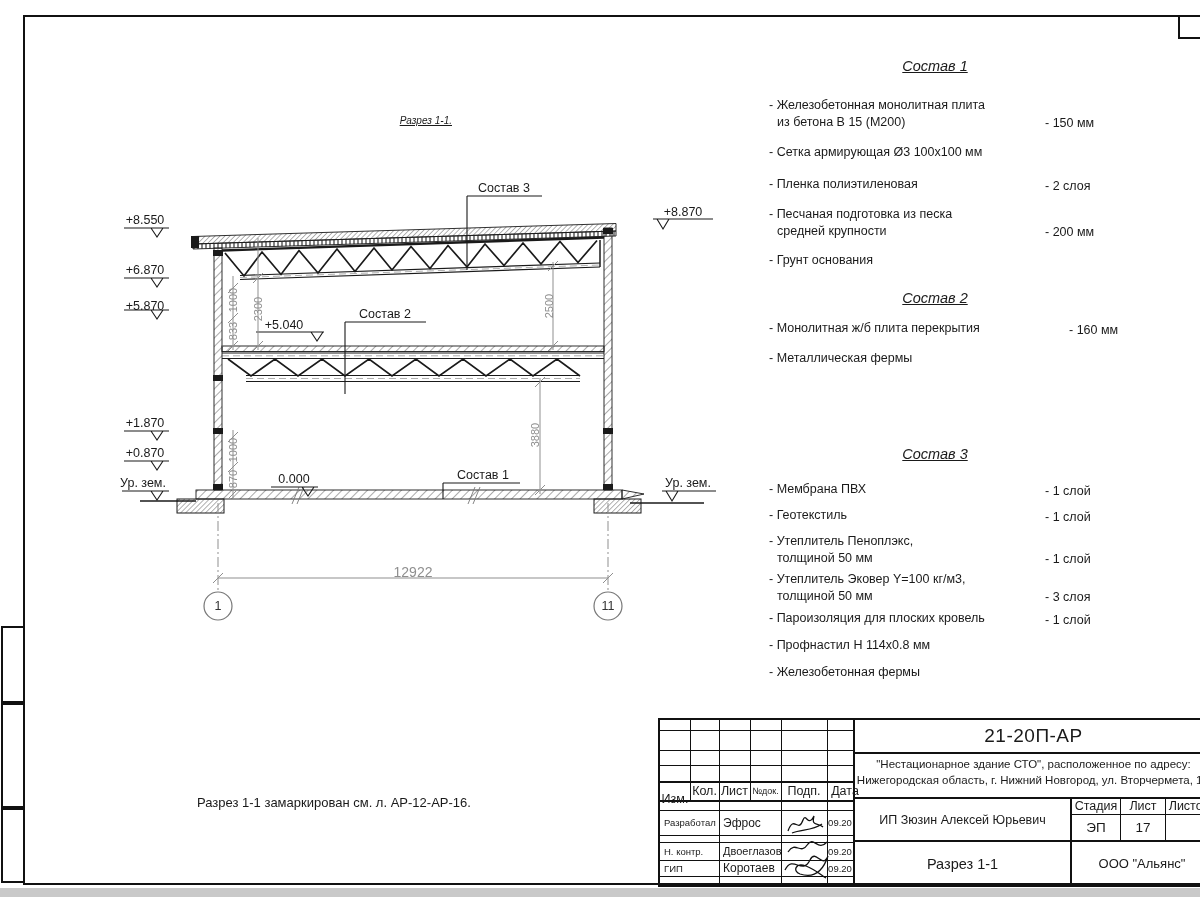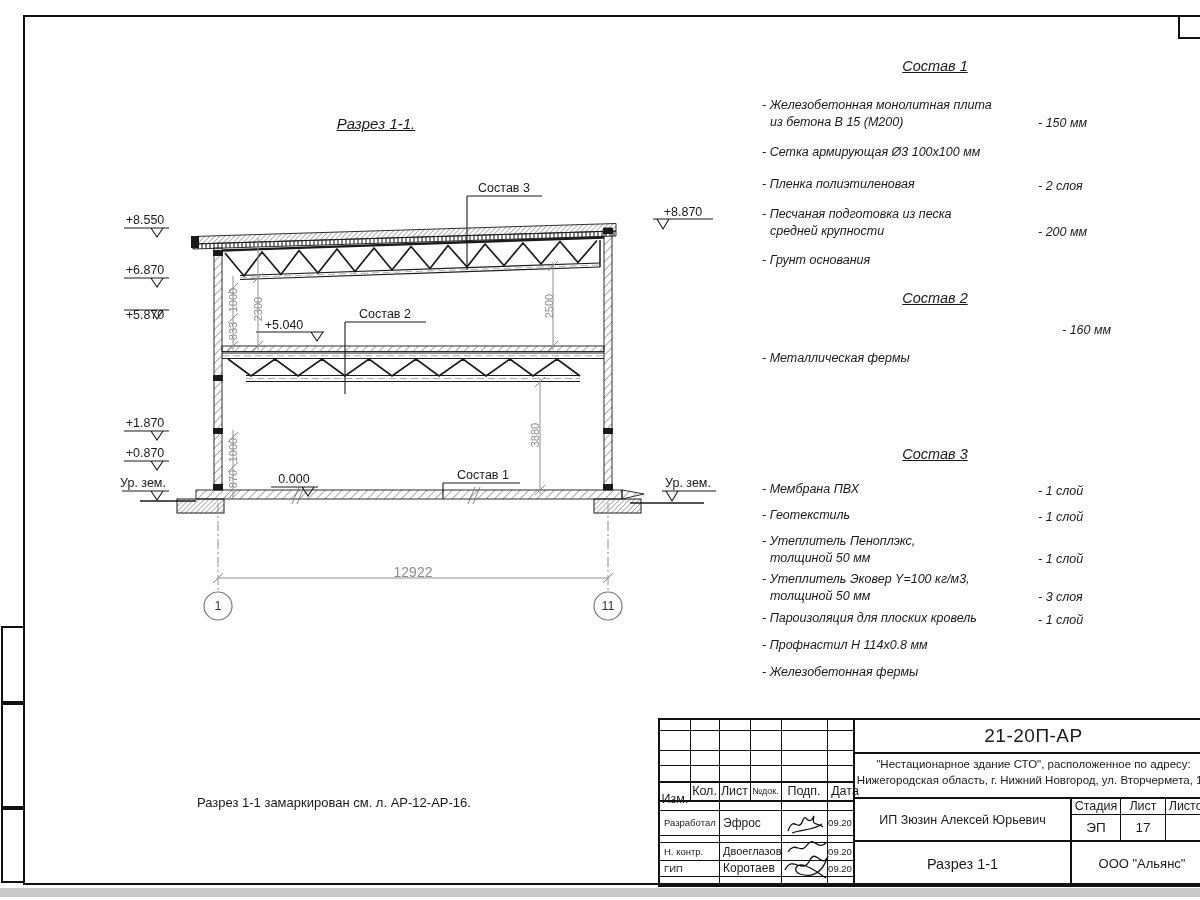--- a/index.html
+++ b/index.html
@@ -12,27 +12,27 @@
   #tr-box{left:1178px;top:15px;width:34px;height:20px;border:2px solid #111;}
   #bottom-shadow{left:0;top:888px;width:1200px;height:9px;background:#c9c9c9;}
   
   .dt{position:absolute;font-size:12.5px;white-space:nowrap;}
   .ctr{text-align:center;}
   .elev{font-size:12.5px;}
   .dimv{position:absolute;width:46px;text-align:center;font-size:11px;color:#8f8f8f;
         transform:rotate(-90deg);transform-origin:center;}
   .dimh{position:absolute;font-size:14px;color:#8f8f8f;text-align:center;}
   .axisnum{position:absolute;font-size:12.5px;color:#333;text-align:center;}
-  #sec-title{left:300px;top:115px;width:152px;text-align:center;font-style:italic;
-             font-size:15px;text-decoration:underline;}
+  #sec-title{left:300px;top:115px;width:152px;text-align:right;font-style:italic;
+             font-size:10px;text-decoration:underline;}
   
   .comp{position:absolute;left:748px;width:437px;}
   .comp h3{margin:0;width:374px;text-align:center;font-size:14.5px;font-style:italic;
            font-weight:normal;text-decoration:underline;}
-  .citem{position:absolute;left:14px;width:420px;font-style:italic;}
+  .citem{position:absolute;left:21px;width:420px;}
   .cdesc{display:block;padding-left:8px;text-indent:-8px;font-size:12.5px;line-height:16.5px;
          white-space:pre-line;max-width:270px;}
   .cval{position:absolute;left:276px;bottom:0;font-size:12.5px;white-space:nowrap;}
   .cval2{left:300px;text-align:center;}
   
   #note{left:197px;top:795px;font-size:13px;}
   
   #tb{left:658px;top:718px;width:552px;height:165px;border:2px solid #111;border-right:none;}
   .ln{position:absolute;background:#111;}
   .tbc{position:absolute;display:flex;align-items:center;justify-content:center;
@@ -151,21 +151,21 @@
       <path d="M213,583 L223,573 M603,583 L613,573"></path>
       <circle cx="218" cy="606" r="14" stroke="#777" stroke-width="1.2" fill="#fff"></circle>
       <circle cx="608" cy="606" r="14" stroke="#777" stroke-width="1.2" fill="#fff"></circle>
     </g>
   </svg>
 
   <div class="dt" id="sec-title">Разрез 1-1.</div>
 
   <div class="dt elev ctr" style="left:122px;top:213px;width:46px;">+8.550</div>
   <div class="dt elev ctr" style="left:122px;top:263px;width:46px;">+6.870</div>
-  <div class="dt elev ctr" style="left:122px;top:308px;width:46px;">+5.870</div>
+  <div class="dt elev ctr" style="left:122px;top:299px;width:46px;">+5.870</div>
   <div class="dt elev ctr" style="left:122px;top:416px;width:46px;">+1.870</div>
   <div class="dt elev ctr" style="left:122px;top:446px;width:46px;">+0.870</div>
   <div class="dt elev ctr" style="left:118px;top:476px;width:50px;">Ур. зем.</div>
   <div class="dt elev ctr" style="left:656px;top:205px;width:54px;">+8.870</div>
   <div class="dt elev ctr" style="left:662px;top:476px;width:52px;">Ур. зем.</div>
   <div class="dt elev ctr" style="left:256px;top:318px;width:56px;">+5.040</div>
   <div class="dt elev ctr" style="left:270px;top:472px;width:48px;">0.000</div>
 
   <div class="dt ctr" style="left:460px;top:181px;width:88px;">Состав 3</div>
   <div class="dt ctr" style="left:342px;top:307px;width:86px;">Состав 2</div>
@@ -203,20 +203,21 @@
       <span class="cval">- 200 мм</span>
     </div>
     <div class="citem" style="top:194px;height:17px;">
       <span class="cdesc">- Грунт основания</span>
     </div>
   </div>
 
   <div class="comp" style="top:290px;">
     <h3>Состав 2</h3>
     <div class="citem" style="top:30px;height:17px;">
+      <span class="cdesc">- Монолитная ж/б плита перекрытия</span>
       <span class="cval cval2">- 160 мм</span>
     </div>
     <div class="citem" style="top:60px;height:17px;">
       <span class="cdesc">- Металлическая фермы</span>
     </div>
   </div>
 
   <div class="comp" style="top:446px;">
     <h3>Состав 3</h3>
     <div class="citem" style="top:35px;height:17px;">

